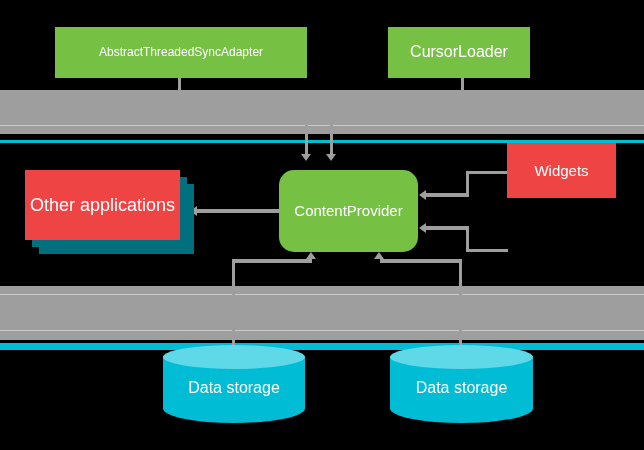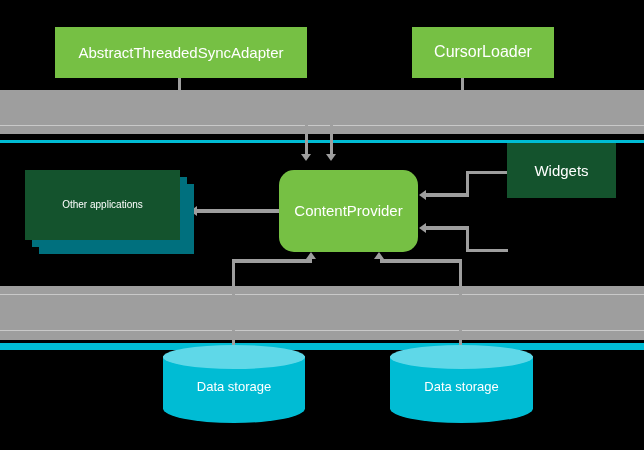--- a/index.html
+++ b/index.html
@@ -42,29 +42,29 @@
     position: absolute;
     display: flex;
     align-items: center;
     justify-content: center;
     color: #ffffff;
     text-align: center;
     box-sizing: border-box;
     line-height: 1.15;
   }
   .box-green { background: #76c044; }
-  .box-cyan  { background: #14532d; }
+  .box-cyan  { background: #ef4444; }
   .box-stack-shadow { background: #00707e; }
 
-  .lbl-sync   { font-size: 15px; }
+  .lbl-sync   { font-size: 12px; }
   .lbl-cursor { font-size: 16px; }
   .lbl-cp     { font-size: 15px; border-radius: 15px; }
-  .lbl-other  { font-size: 10px; }
+  .lbl-other  { font-size: 18px; }
   .lbl-small  { font-size: 15px; }
-  .lbl-store  { font-size: 13px; }
+  .lbl-store  { font-size: 16px; }
 
   
   .cylinder {
     position: absolute;
   }
   .cyl-body {
     position: absolute;
     left: 0;
     background: #00bcd4;
     border-radius: 0 0 50% 50% / 0 0 22% 22%;
@@ -152,21 +152,21 @@
   <div class="arrow-head ah-up" style="left:306px; top:252px;"></div>
 
   <div class="conn" style="left:459px; top:262px; width:3px; height:84px;"></div>
   <div class="conn" style="left:380px; top:259px; width:82px; height:4px;"></div>
   <div class="arrow-head ah-up" style="left:374px; top:252px;"></div>
 
   <div class="box box-green lbl-sync" style="left:55px; top:27px; width:252px; height:51px;">
     <span>AbstractThreadedSyncAdapter</span>
   </div>
 
-  <div class="box box-green lbl-cursor" style="left:412px; top:27px; width:142px; height:51px;">
+  <div class="box box-green lbl-cursor" style="left:388px; top:27px; width:142px; height:51px;">
     <span>CursorLoader</span>
   </div>
 
   <div class="box box-stack-shadow" style="left:39px; top:184px; width:155px; height:70px;"></div>
   <div class="box box-stack-shadow" style="left:32px; top:177px; width:155px; height:70px;"></div>
   <div class="box box-cyan lbl-other" style="left:25px; top:170px; width:155px; height:70px;">
     <span>Other applications</span>
   </div>
 
   <div class="box box-green lbl-cp" style="left:279px; top:170px; width:139px; height:82px;">

